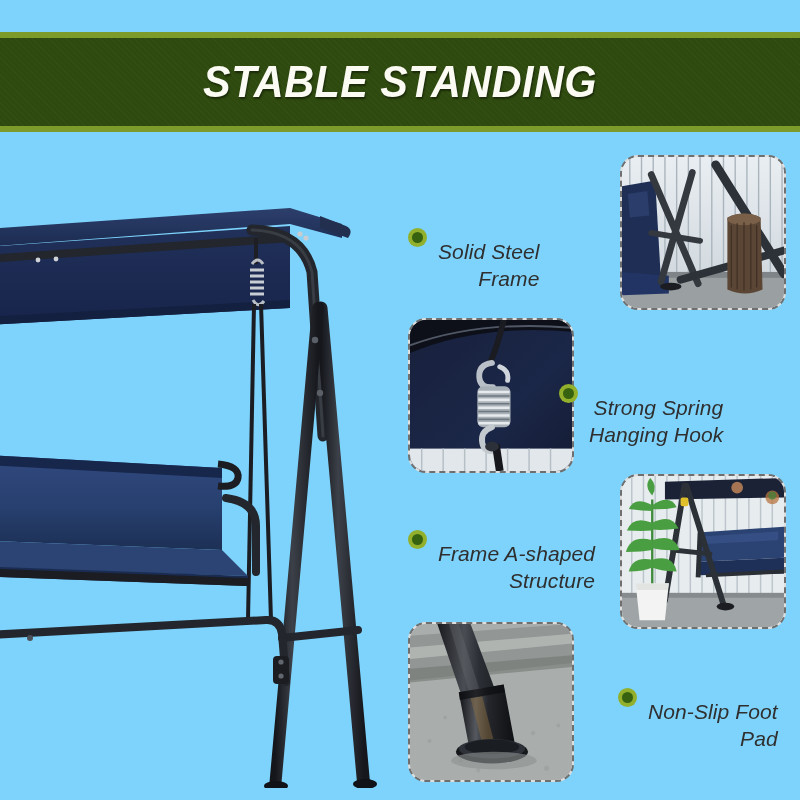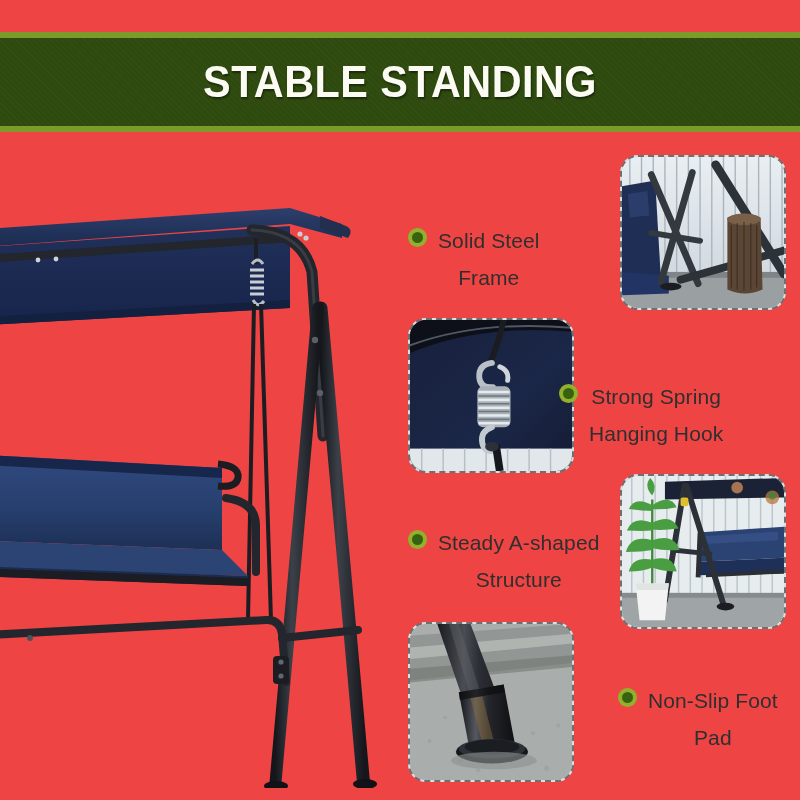--- a/index.html
+++ b/index.html
@@ -2,21 +2,21 @@
 <html><head>
 <meta charset="utf-8">
 <style>
   html,body{margin:0;padding:0;}
   body{
     width:800px;height:800px;overflow:hidden;
     background:#f3f3e3;
     font-family:"Liberation Sans", sans-serif;
     position:relative;
   }
-  .page{position:absolute;inset:0;background:#ef4444;}
+  .page{position:absolute;inset:0;background:#7dd3fc;font-style:italic;}
 
   
   .banner{
     position:absolute;left:0;top:32px;width:800px;height:100px;
     background:#7d9b2b;
     display:flex;align-items:center;justify-content:center;
     box-sizing:border-box;
   }
   .banner-inner{
     position:absolute;left:0;top:6px;width:800px;height:88px;
@@ -50,24 +50,25 @@
   .bullet{
     flex:0 0 auto;width:19px;height:19px;border-radius:50%;
     background:#93b02c;margin-top:6px;
     display:flex;align-items:center;justify-content:center;
   }
   .bullet i{
     display:block;width:11px;height:11px;border-radius:50%;
     background:#37620f;
   }
   .feat-text{
-    color:#2f2f2f;font-size:21px;line-height:37px;
+    color:#2f2f2f;font-size:21px;line-height:27px;
     font-family:"Liberation Sans", sans-serif;
-    text-align:center;white-space:pre-line;
+    text-align:right;white-space:pre-line;
     letter-spacing:.1px;
+    margin-top:16px;
   }
 
   
   .thumb{
     position:absolute;border-radius:18px;overflow:hidden;
     border:2px dashed #6f6f6f;
     box-sizing:border-box;
     background:#dedede;
   }
   .thumb svg{display:block;width:100%;height:100%;}
@@ -293,21 +294,21 @@
         <i></i>
       </span>
     <span class="feat-text">Strong Spring
 Hanging Hook</span>
   </div>
 
   <div class="feat-label" style="left:408px;top:524px;width:208px;">
     <span class="bullet">
         <i></i>
       </span>
-    <span class="feat-text">Steady A-shaped
+    <span class="feat-text">Frame A-shaped
 Structure</span>
   </div>
 
   <div class="thumb" style="left:620px;top:474px;width:166px;height:155px;">
     <svg viewBox="0 0 166 155" preserveAspectRatio="none">
       <rect width="166" height="155" fill="#e7ecef"></rect>
 
       <g stroke="#bcc5cb" stroke-width="1.5">
         <path d="M10 0 V120"></path>
           <path d="M22 0 V120"></path>

